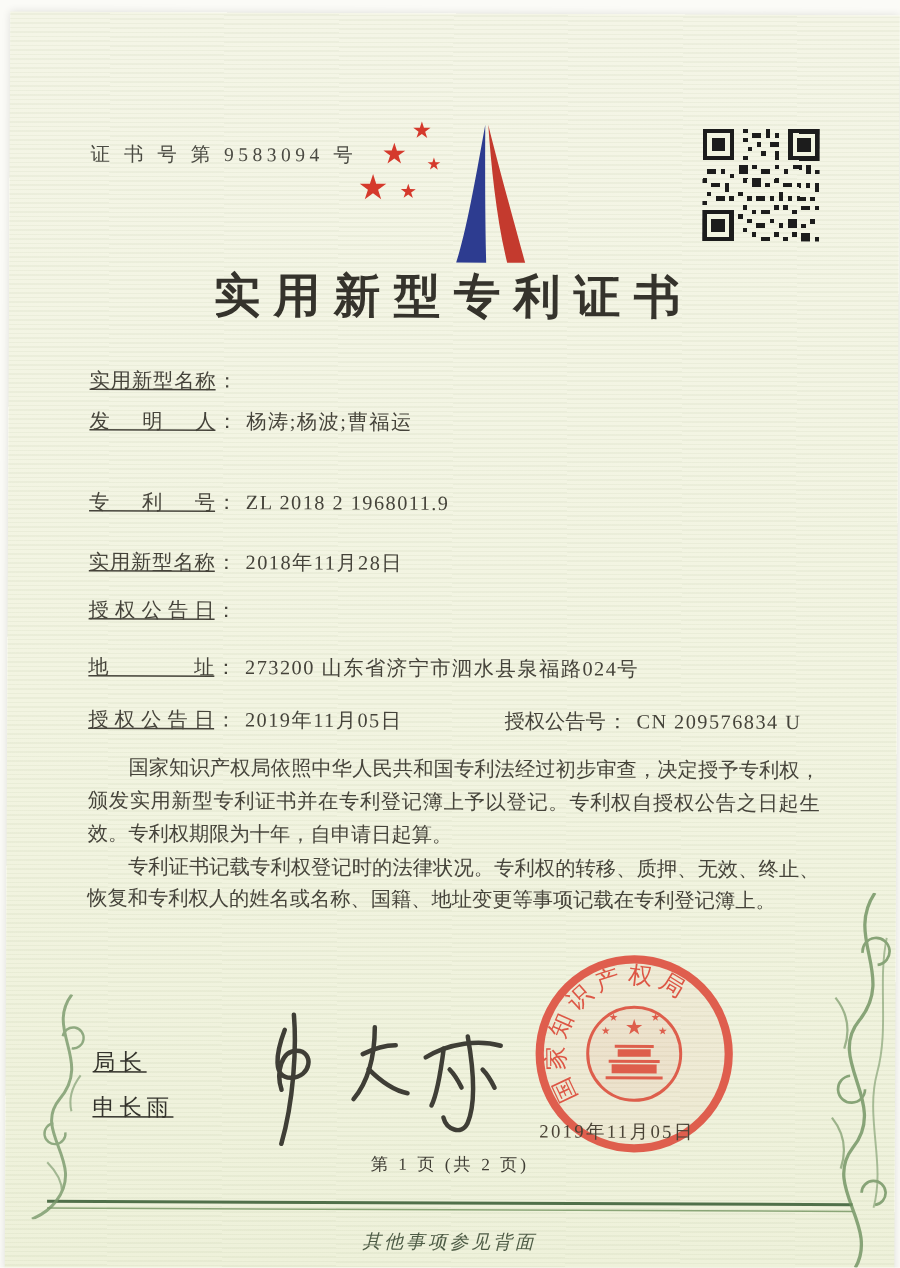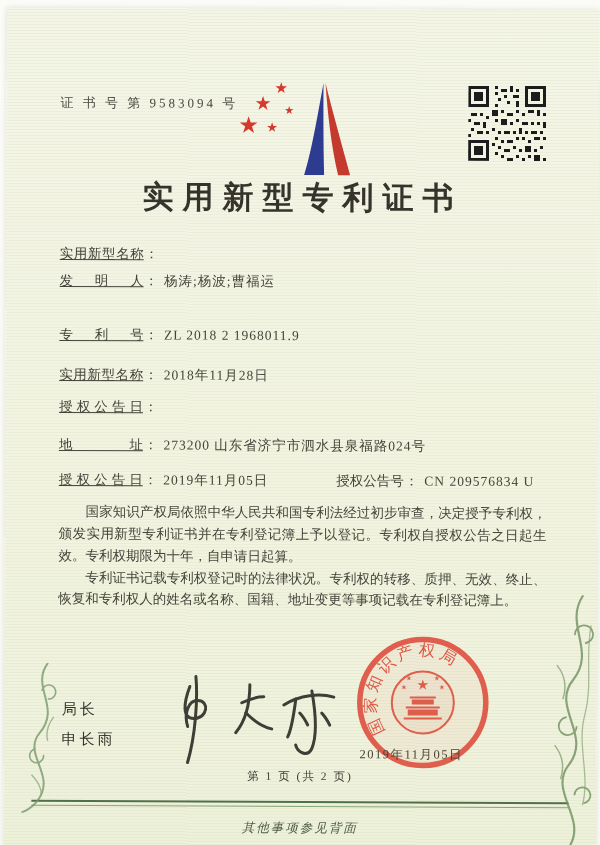--- a/index.html
+++ b/index.html
@@ -15,21 +15,21 @@
   .title{left:0;right:0;top:168px;text-align:center;font-size:31px;font-weight:600;
          letter-spacing:9px;color:#35332c;}
   .field-row{left:54px;height:20px;display:flex;align-items:baseline;font-size:13.5px;color:#45433a;}
   .flabel{display:inline-block;width:84px;text-align:justify;text-align-last:justify;text-decoration:underline;}
   .fcolon{margin:0 6px 0 1px;}
   .fvalue{letter-spacing:1px;white-space:nowrap;}
   .flabel2{margin-left:68px;}
   .paragraphs{left:54px;width:488px;top:493px;font-size:13.5px;line-height:1.62;
          color:#46443b;text-align:justify;}
   .paragraphs p{margin:0;text-indent:2em;}
-  .officials{left:58px;top:686px;font-size:15px;line-height:30px;letter-spacing:3px;color:#34332c;}
+  .officials{left:58px;top:686px;font-size:15px;line-height:30px;letter-spacing:3px;color:#34332c;text-decoration:underline;}
   .seal-date{left:356px;top:737px;font-size:12.5px;letter-spacing:1.5px;color:#4a4336;z-index:6;}
   .page-no{left:0;right:0;top:760px;text-align:center;font-size:11.5px;letter-spacing:2px;color:#3f3d34;}
   .green-line{left:28px;right:28px;top:792px;height:0;border-top:2.5px solid #50704a;}
   .green-line2{left:28px;right:28px;top:797px;height:0;border-top:1.5px solid #8aa577;}
   .back-note{left:0;right:0;top:811px;text-align:center;font-size:12.5px;letter-spacing:2px;
          color:#4e5c46;font-style:italic;}
   .logo{left:232px;top:72px;width:118px;height:96px;}
   .star{position:absolute;color:#d5392c;line-height:1;}
   .qr{left:462px;top:76px;}
   .seal{left:344px;top:618px;z-index:5;}

